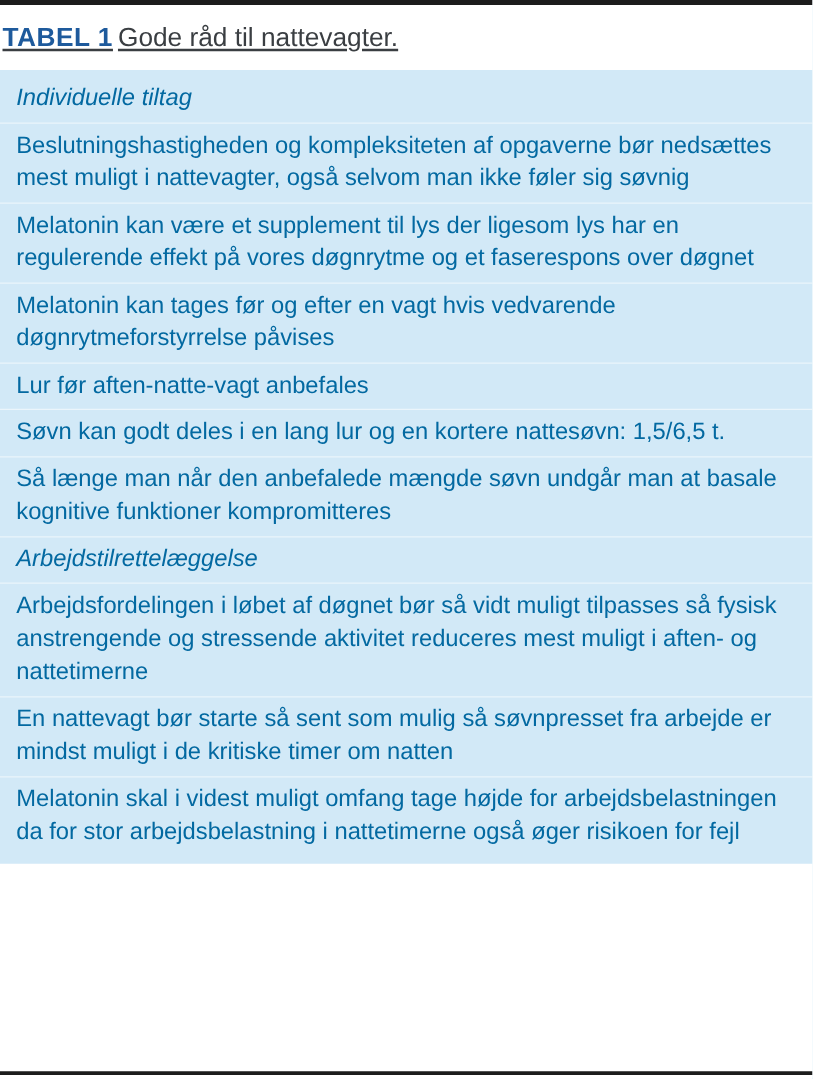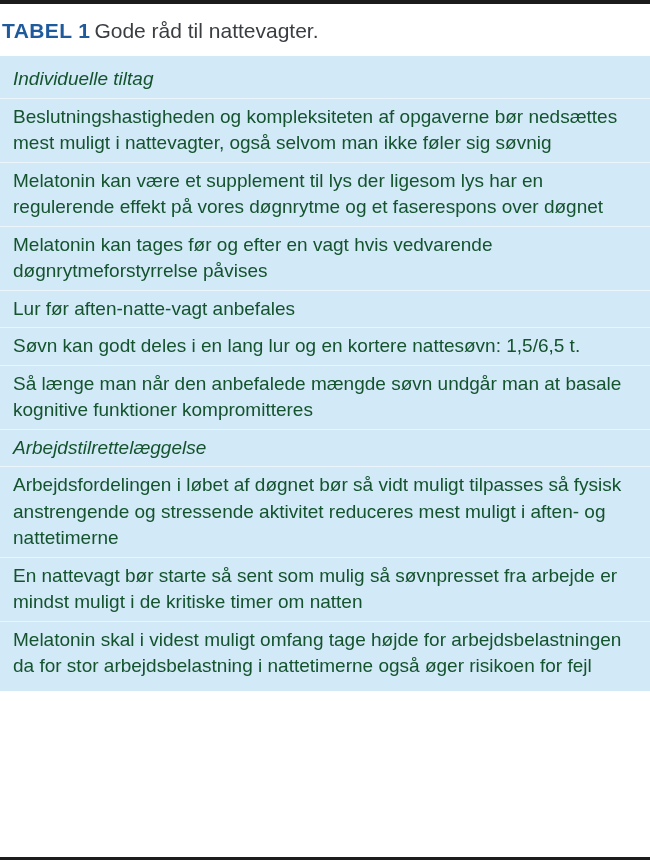--- a/index.html
+++ b/index.html
@@ -19,38 +19,39 @@
     width: 100%;
     height: 4px;
     background: #1c1c1c;
   }
   .caption {
     margin: 15px 14px 13px 2px;
     font-size: 21px;
     line-height: 24px;
     color: #3a3e42;
     font-weight: 400;
+    text-decoration: underline;
   }
   .caption .tab-label {
     color: #1e5a9c;
     font-weight: 700;
     letter-spacing: 0.4px;
     margin-right: 4px;
   }
   .advice-table {
     background: #d2e9f7;
     width: 650px;
     box-sizing: border-box;
     padding: 5px 0 6px 0;
   }
   .row {
     padding: 5px 16px 5px 13px;
     font-size: 19px;
     line-height: 26.5px;
-    color: #14532d;
+    color: #0369a1;
     border-top: 1px solid rgba(255,255,255,0.55);
   }
   .row:first-child {
     border-top: none;
   }
   .section-header {
     font-style: italic;
   }
   .bottom-rule {
     position: absolute;

